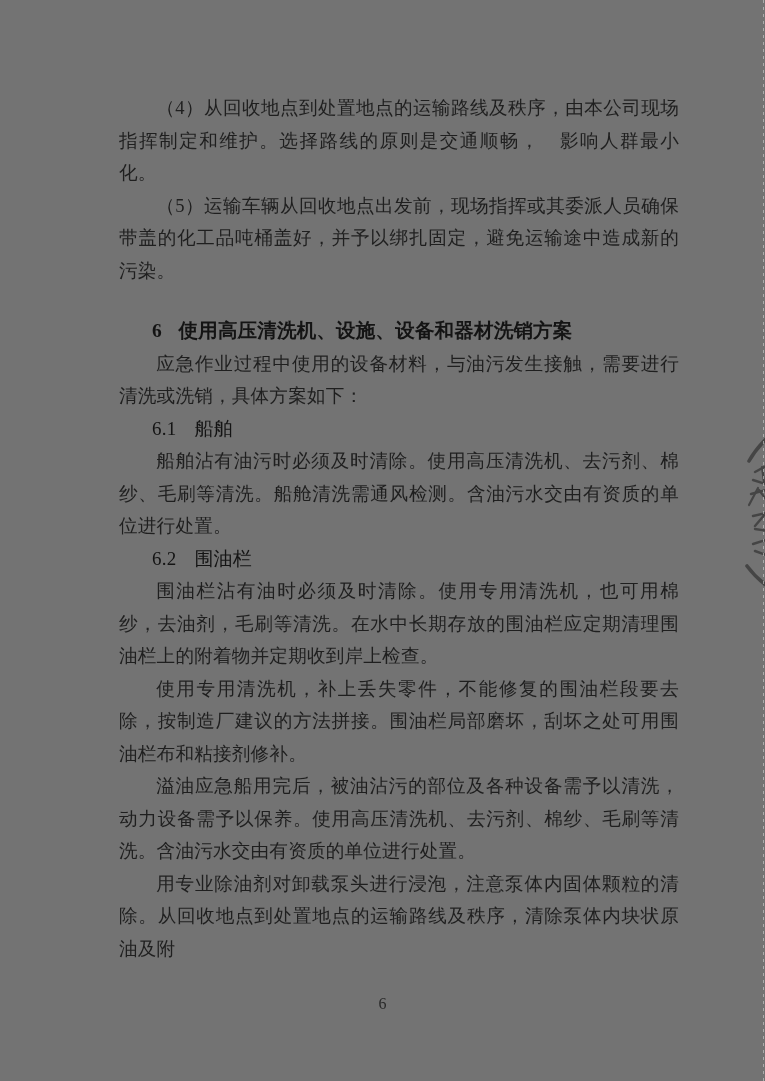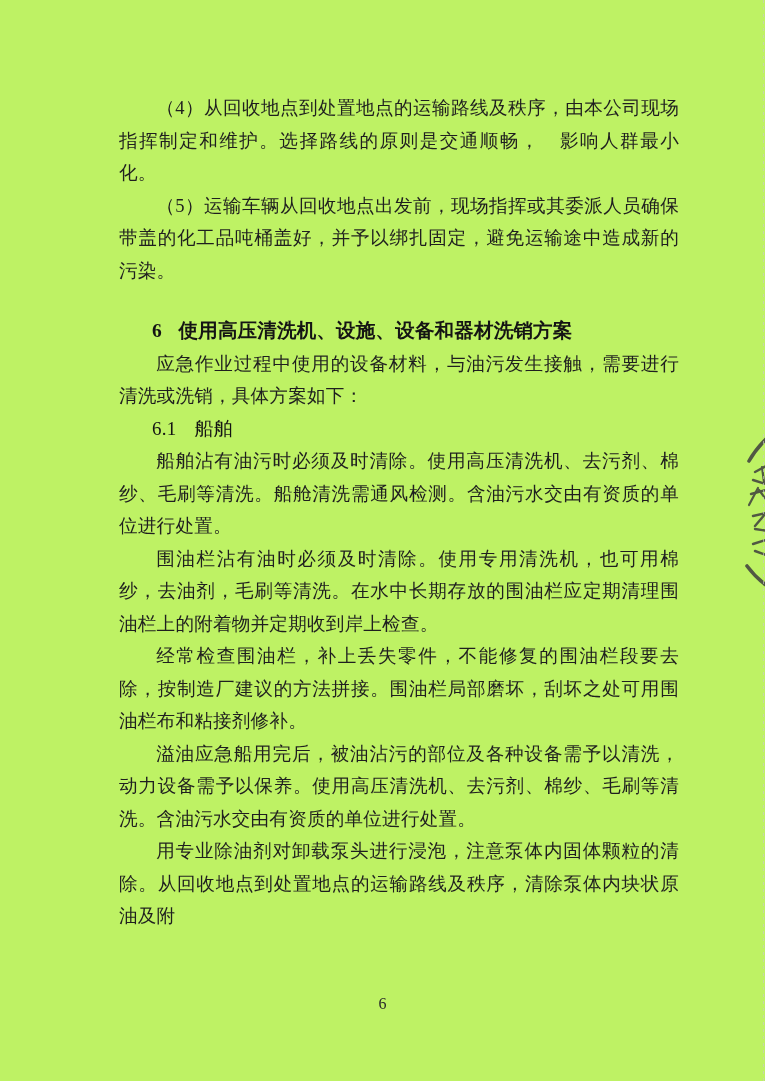--- a/index.html
+++ b/index.html
@@ -1,20 +1,20 @@
 <!DOCTYPE html>
 <html><head>
 <meta charset="utf-8">
 <style>
   html,body { margin:0; padding:0; background:#888; }
   .page {
     position:relative;
     width:765px; height:1081px;
     margin:0 auto;
-    background:#bef264;
+    background:#737373;
     overflow:hidden;
     font-family:"Liberation Serif","DejaVu Serif",serif;
     color:#1f1f1f;
   }
   .text-column {
     position:absolute;
     left:119px; top:92px;
     width:560px;
     font-size:18.6px;
     line-height:32.5px;
@@ -65,22 +65,25 @@
       <span>6</span><span class="heading-title">使用高压清洗机、设施、设备和器材洗销方案</span>
     </h2>
 
     <p class="body-para">应急作业过程中使用的设备材料，与油污发生接触，需要进行清洗或洗销，具体方案如下：</p>
 
     <h3 class="subsection-heading">
       <span>6.1</span><span class="sub-title">船舶</span>
     </h3>
     <p class="body-para">船舶沾有油污时必须及时清除。使用高压清洗机、去污剂、棉纱、毛刷等清洗。船舱清洗需通风检测。含油污水交由有资质的单位进行处置。</p>
 
+    <h3 class="subsection-heading">
+      <span>6.2</span><span class="sub-title">围油栏</span>
+    </h3>
     <p class="body-para">围油栏沾有油时必须及时清除。使用专用清洗机，也可用棉纱，去油剂，毛刷等清洗。在水中长期存放的围油栏应定期清理围油栏上的附着物并定期收到岸上检查。</p>
-    <p class="body-para">经常检查围油栏，补上丢失零件，不能修复的围油栏段要去除，按制造厂建议的方法拼接。围油栏局部磨坏，刮坏之处可用围油栏布和粘接剂修补。</p>
+    <p class="body-para">使用专用清洗机，补上丢失零件，不能修复的围油栏段要去除，按制造厂建议的方法拼接。围油栏局部磨坏，刮坏之处可用围油栏布和粘接剂修补。</p>
 
     <p class="body-para">溢油应急船用完后，被油沾污的部位及各种设备需予以清洗，动力设备需予以保养。使用高压清洗机、去污剂、棉纱、毛刷等清洗。含油污水交由有资质的单位进行处置。</p>
 
     <p class="body-para">用专业除油剂对卸载泵头进行浸泡，注意泵体内固体颗粒的清除。从回收地点到处置地点的运输路线及秩序，清除泵体内块状原油及附</p>
 
   </div>
 
   <svg class="edge-seal" viewBox="0 0 42 152" width="42" height="152" aria-hidden="true">
     <g stroke="#3e3e3e" fill="none" stroke-linecap="round" stroke-linejoin="round">
       <path d="M36 3 C30 9 24 16 19 25" stroke-width="3.6"></path>

